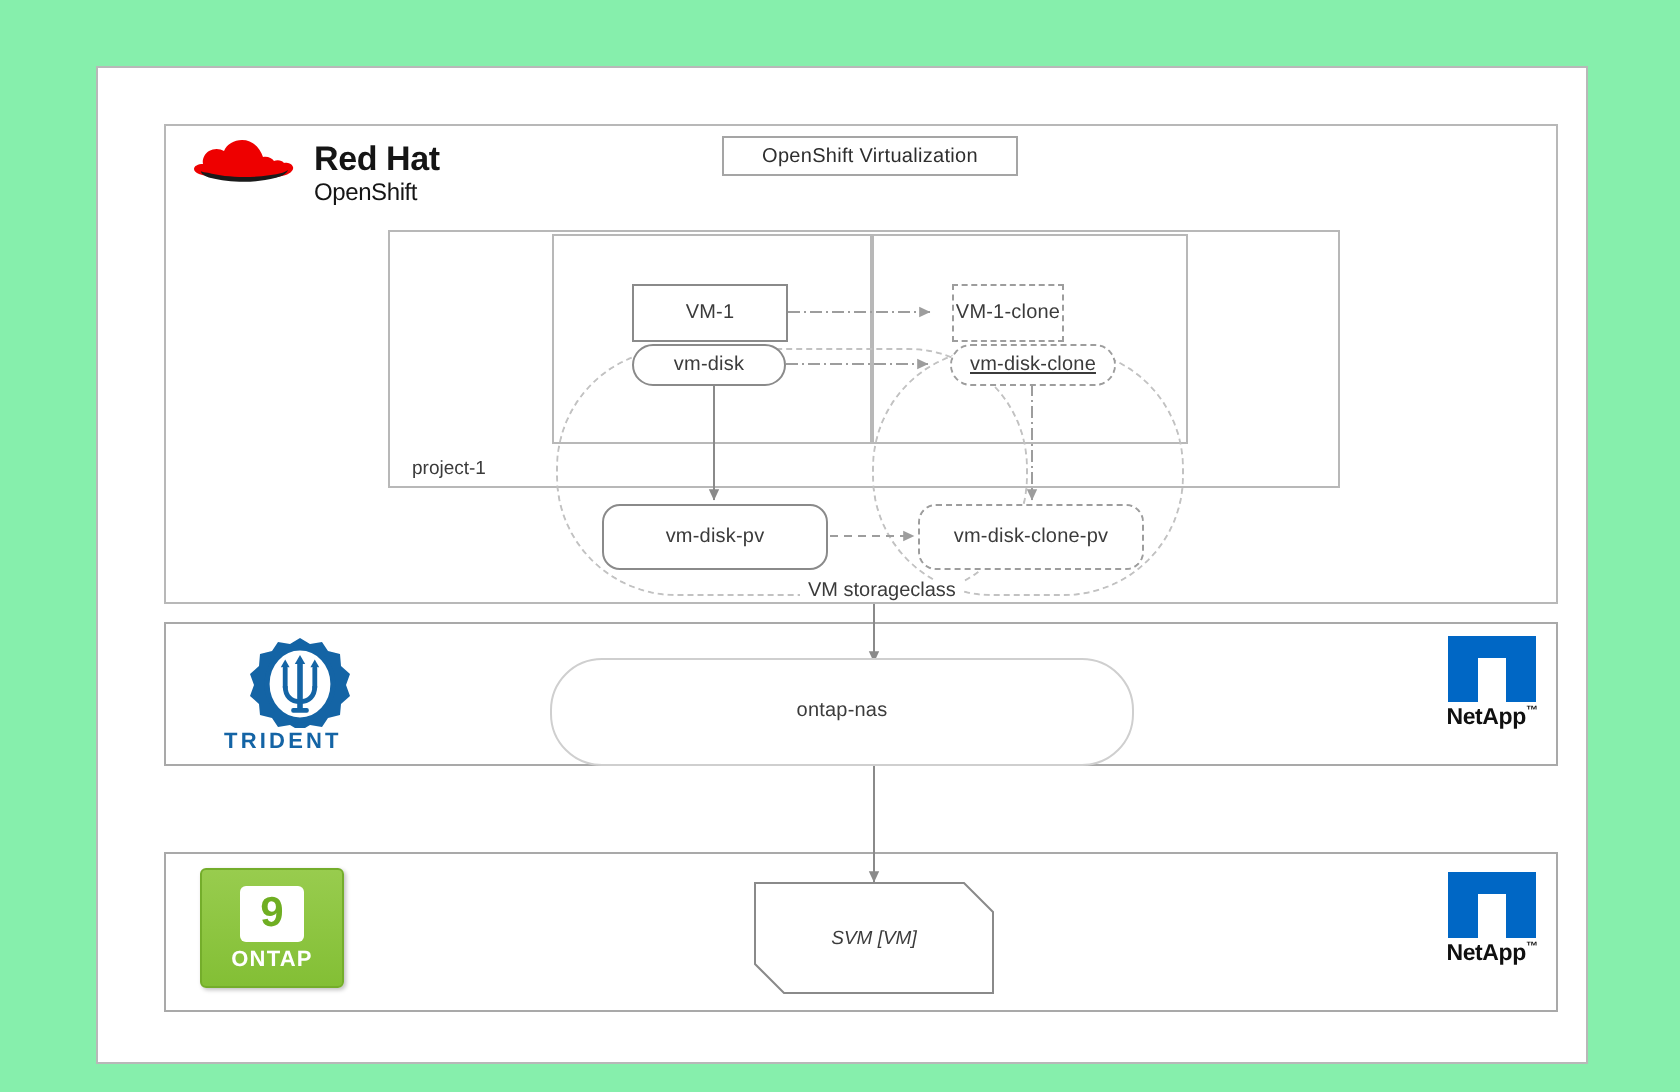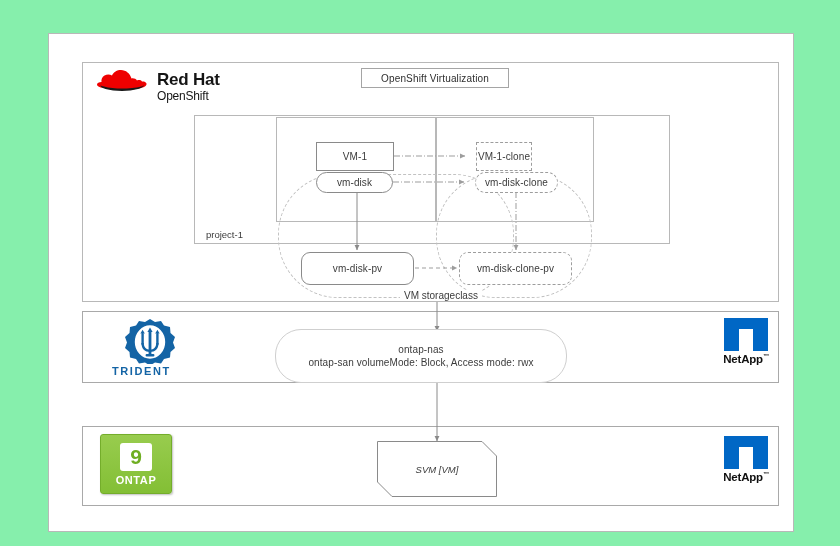--- a/index.html
+++ b/index.html
@@ -275,21 +275,21 @@
   <div class="sc-container" style="left:278px; top:174px; width:236px; height:124px;"></div>
   <div class="sc-container" style="left:436px; top:174px; width:156px; height:124px;"></div>
   <div class="sc-label" style="left:400px; top:290px;">VM storageclass</div>
 
   <div class="node rect" style="left:316px; top:142px; width:78px; height:29px;">VM-1</div>
 
   <div class="node rect dashed" style="left:476px; top:142px; width:56px; height:29px;">VM-1-clone</div>
 
   <div class="node pill" style="left:316px; top:172px; width:77px; height:21px;">vm-disk</div>
 
-  <div class="node pill dashed" style="left:475px; top:172px; width:83px; height:21px;">vm-disk-clone</div>
+  <div class="node pill dashed" style="left:475px; top:172px; width:83px; height:21px;text-decoration:underline;">vm-disk-clone</div>
 
   <div class="node round" style="left:301px; top:252px; width:113px; height:33px;">vm-disk-pv</div>
 
   <div class="node round dashed" style="left:459px; top:252px; width:113px; height:33px;">vm-disk-clone-pv</div>
 
   <div class="frame frame-solid-dark" style="left:82px; top:311px; width:697px; height:72px;"></div>
 
   <div class="trident-logo" style="left:112px; top:318px; width:76px;">
     <svg width="56" height="46" viewBox="0 0 56 46" style="display:block;margin:0 auto;">
       <g fill="#1464a5">
@@ -306,21 +306,20 @@
         <path d="M20.6 11.8 L22.8 15.6 L18.4 15.6 Z"></path>
         <path d="M35.4 11.8 L37.6 15.6 L33.2 15.6 Z"></path>
         <rect x="23.6" y="36" width="8.8" height="2.4" rx="1"></rect>
       </g>
     </svg>
     <div class="trident-word">TRIDENT</div>
   </div>
 
   <div class="node big-oval" style="left:275px; top:329px; width:292px; height:54px; flex-direction:column;">
     <span>ontap-nas</span>
-    <span>ontap-san volumeMode: Block, Access mode: rwx</span>
   </div>
 
   <div class="netapp-logo" style="left:713px; top:318px; width:66px;">
     <div class="netapp-mark"></div>
     <div class="netapp-word"><span>NetApp</span><sup>™</sup></div>
   </div>
 
   <div class="frame frame-solid-dark" style="left:82px; top:426px; width:697px; height:80px;"></div>
 
   <div class="ontap-logo" style="left:100px; top:434px;">

